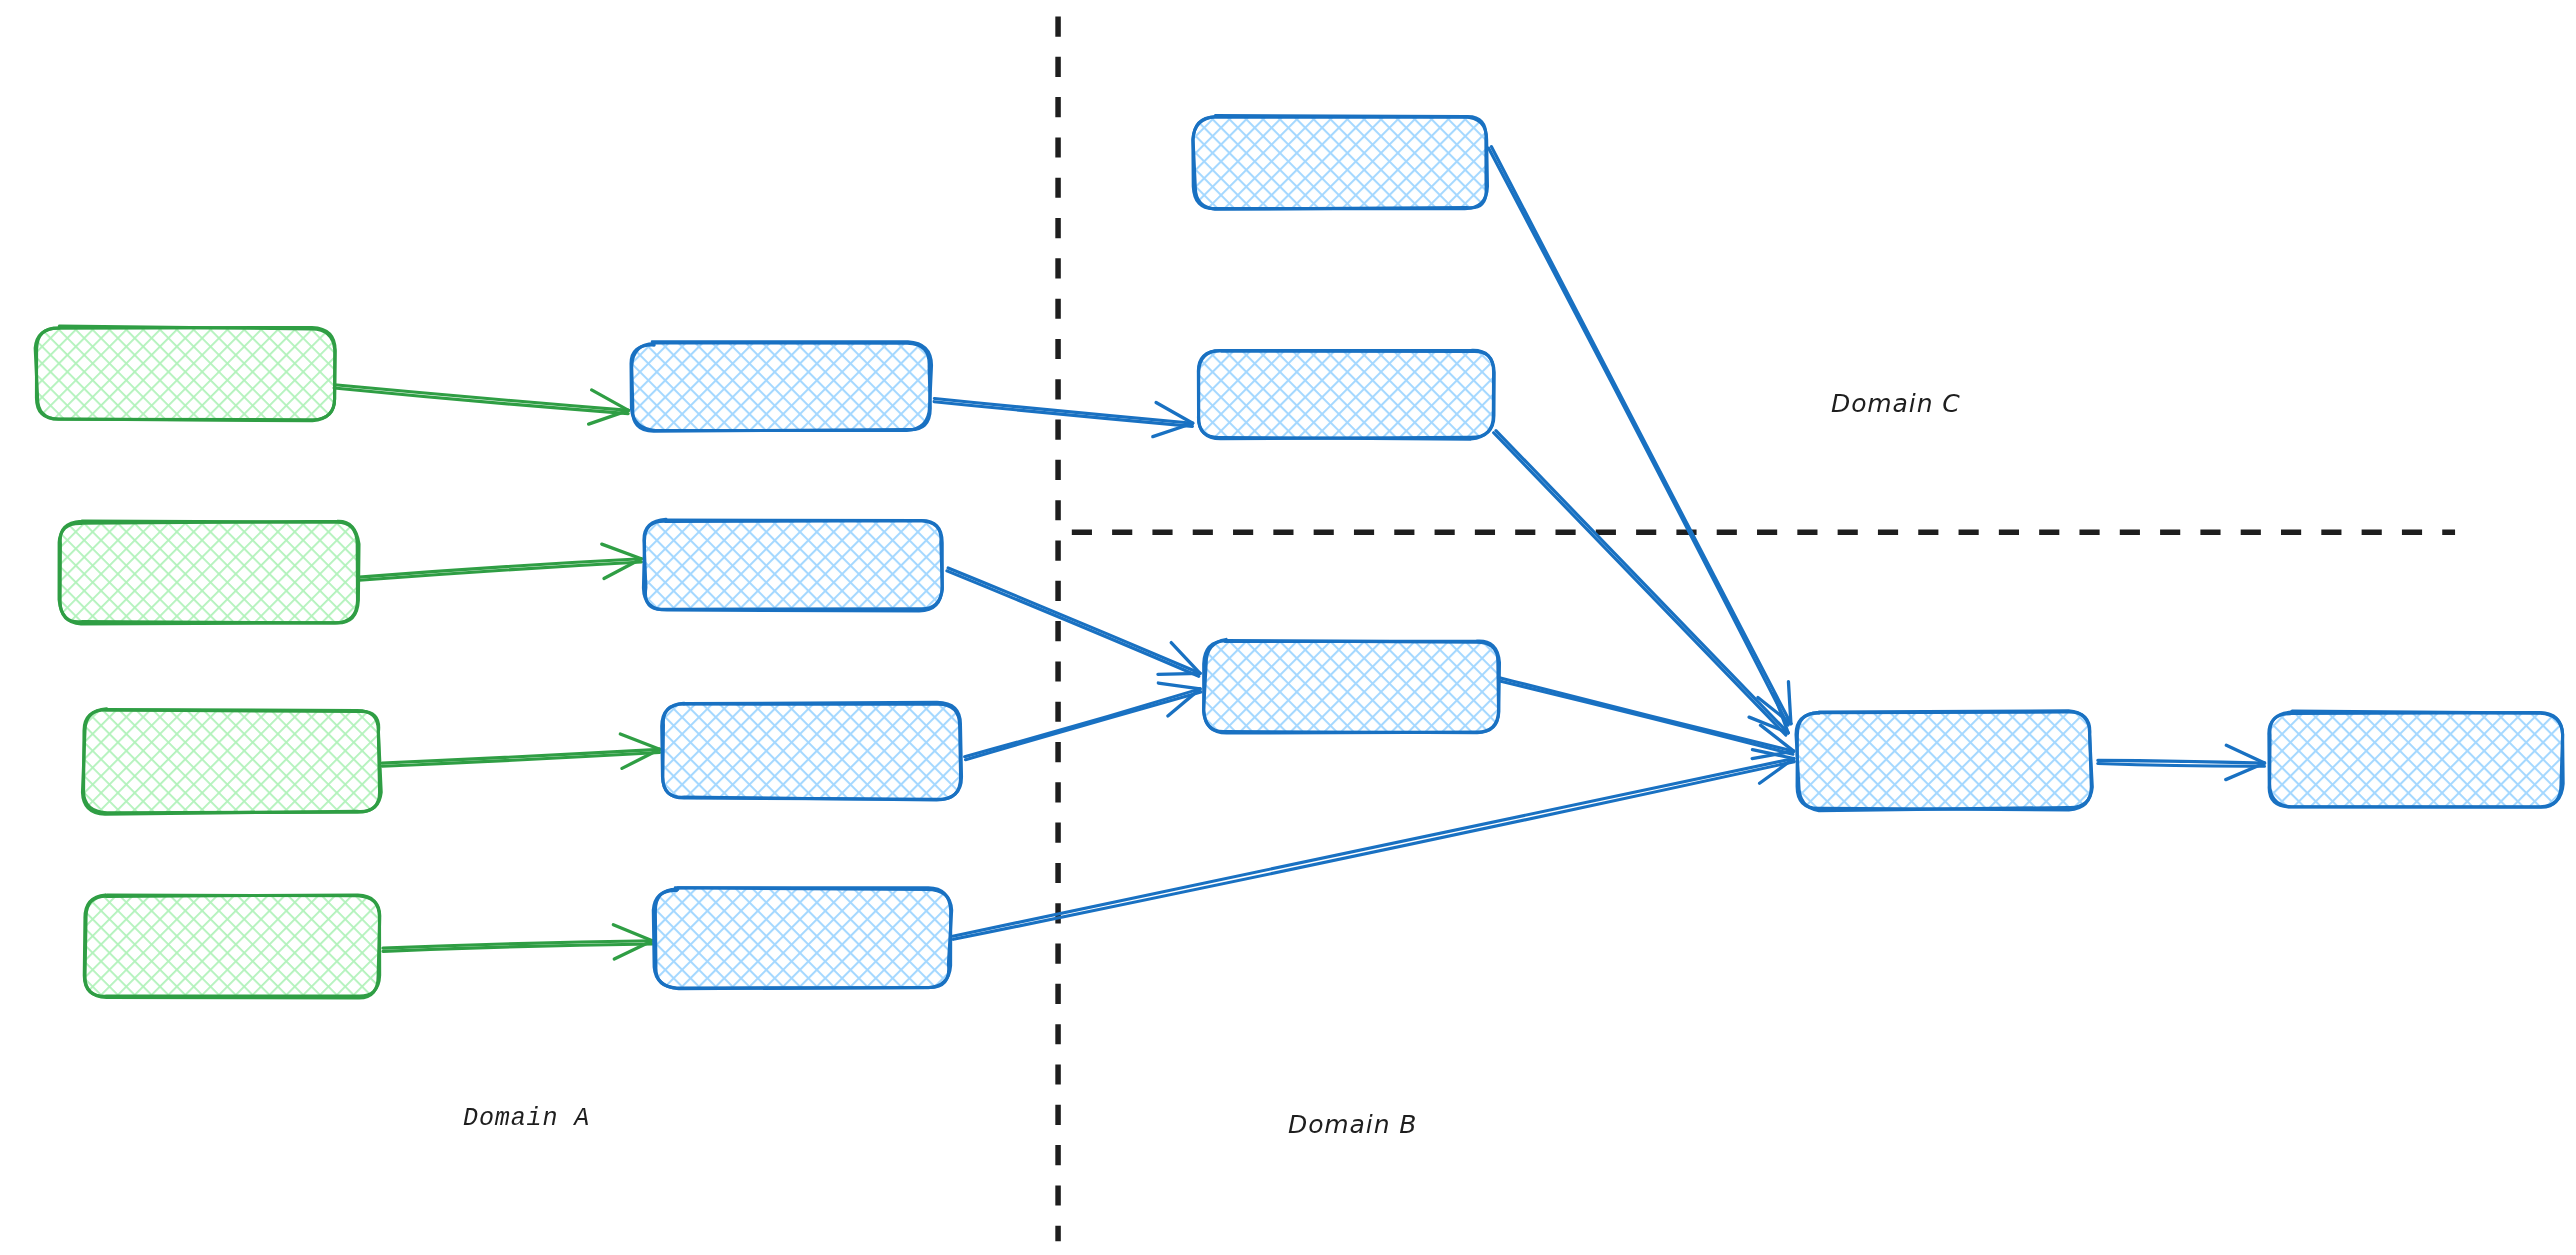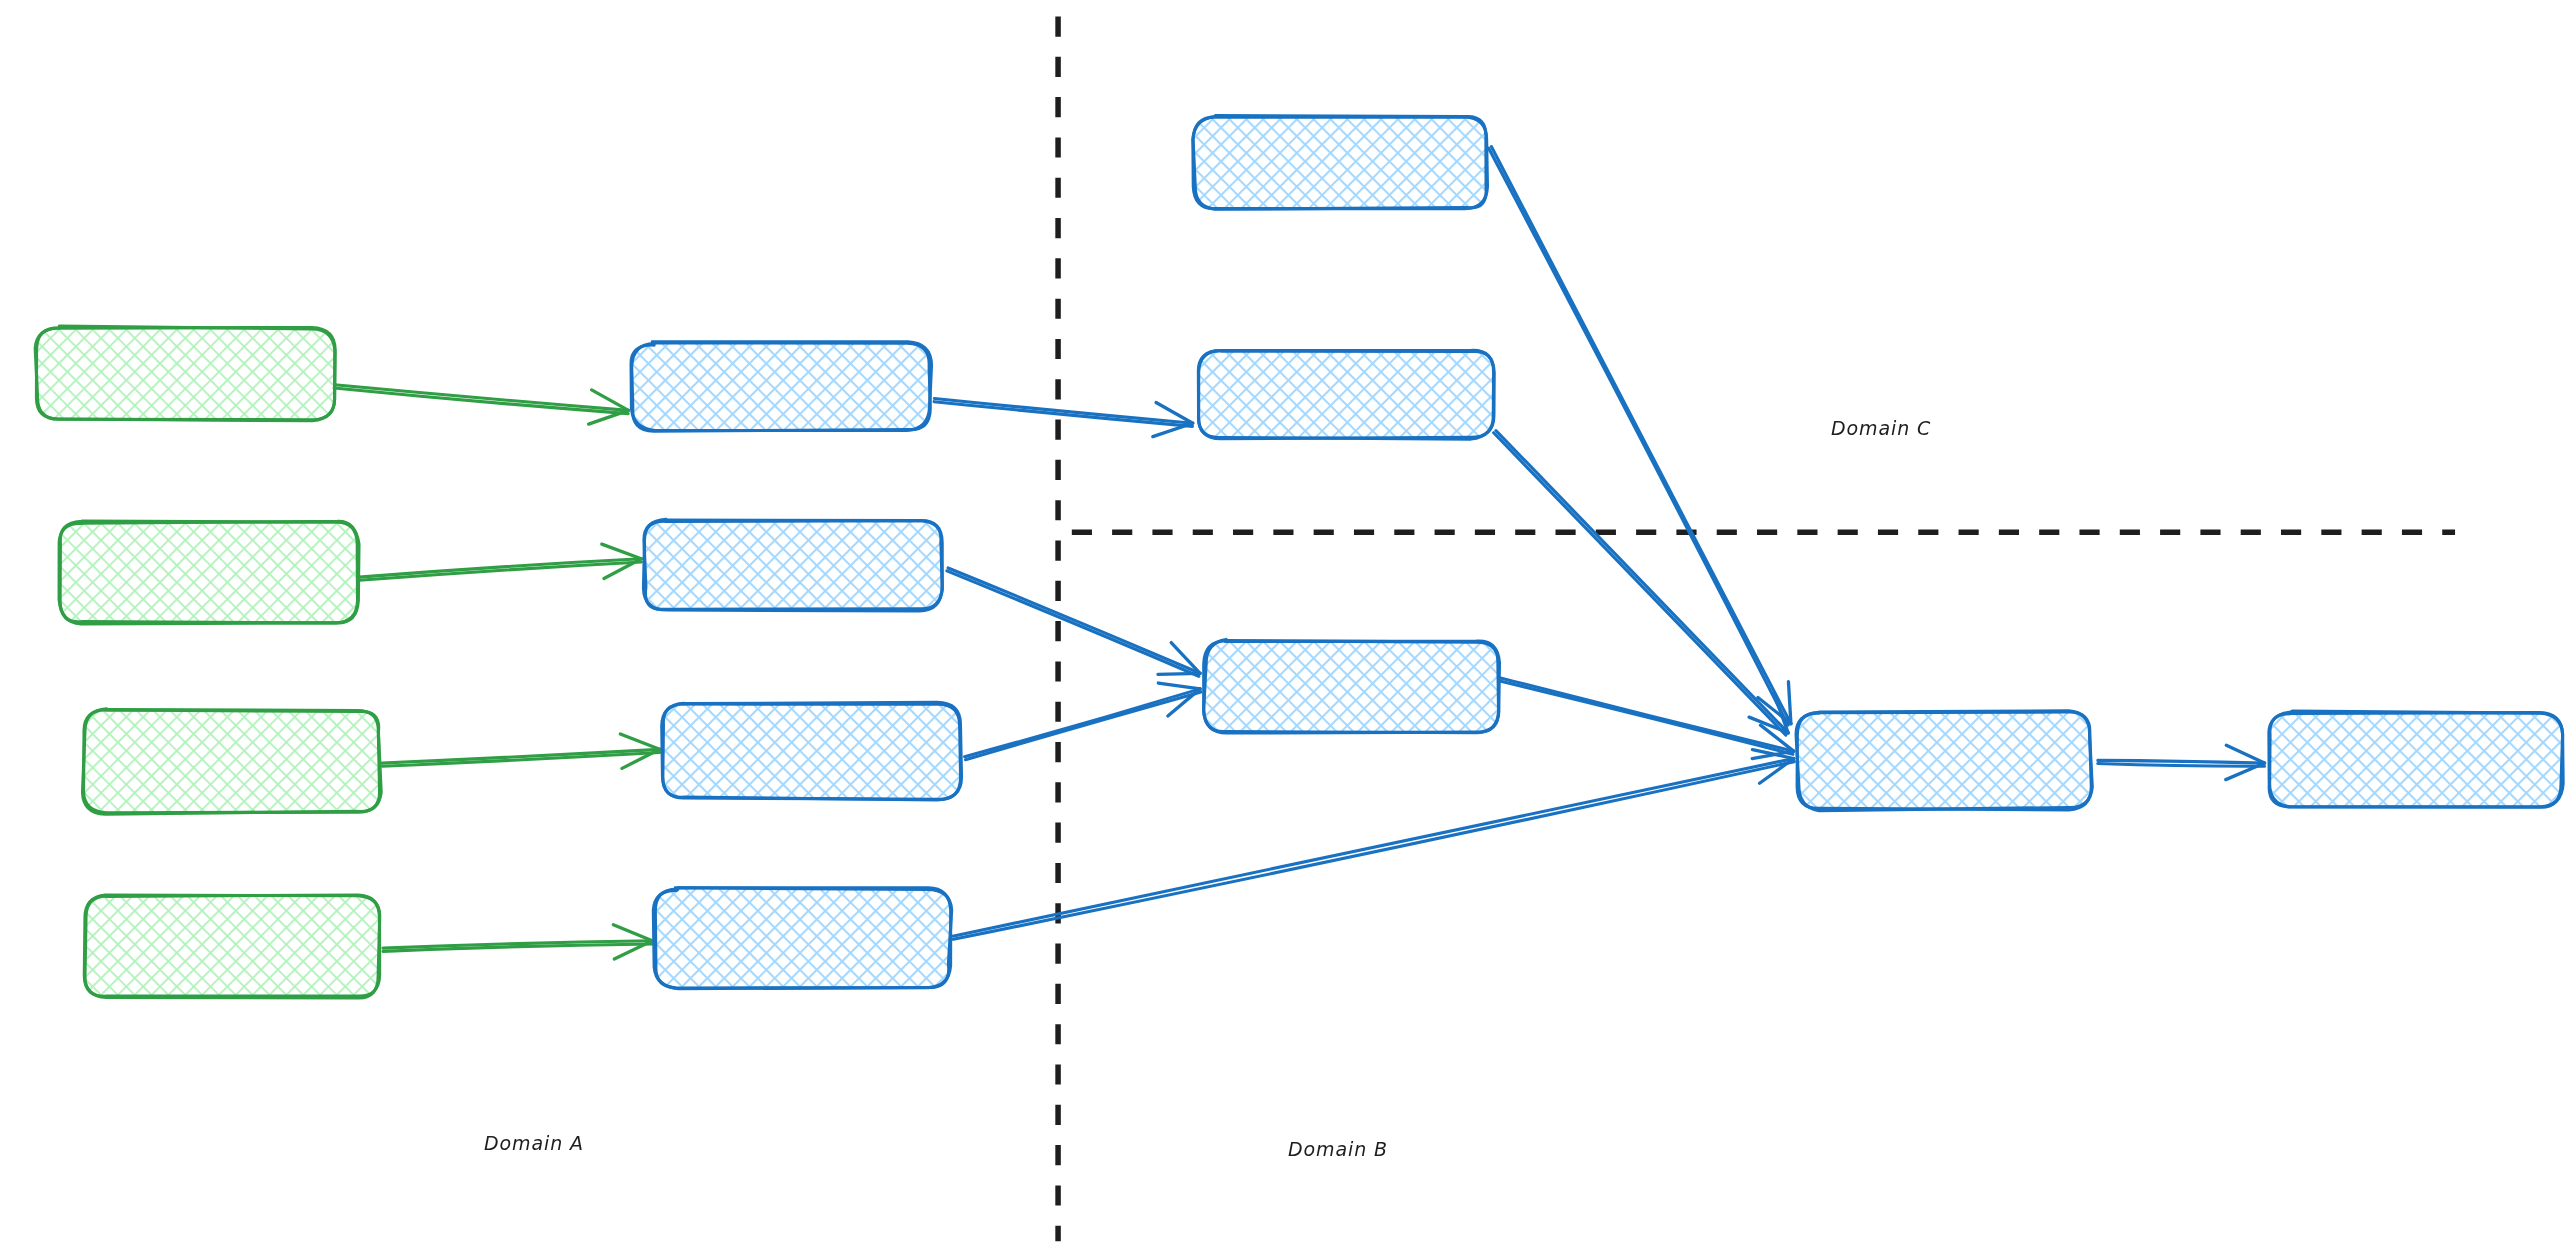--- a/index.html
+++ b/index.html
@@ -1,21 +1,21 @@
 <!DOCTYPE html>
 <html style="font-size:14.7px"><head>
 <meta charset="utf-8">
 <style>
   html,body{margin:0;padding:0;background:#ffffff;}
   body{width:2576px;height:1255px;position:relative;overflow:hidden;
        font-family:"DejaVu Sans", sans-serif;}
   #canvas{position:absolute;top:0;left:0;width:2576px;height:1255px;}
   .domain-label{position:absolute;font-family:"DejaVu Sans", sans-serif;
-       font-size:19px;color:#1e1e1e;white-space:nowrap;letter-spacing:0.9px;
-       font-style:italic;margin-top:28px;}
+       font-size:25px;color:#1e1e1e;white-space:nowrap;letter-spacing:0.9px;
+       font-style:italic;}
 </style>
 </head>
 <body>
 
 <svg id="canvas" viewBox="0 0 2812 1370">
   <defs>
     <pattern id="hatch-green" width="13" height="13" patternUnits="userSpaceOnUse" patternTransform="rotate(45)">
       <line x1="0" y1="0" x2="0" y2="13" stroke="#b2f2bb" stroke-width="4"></line>
       <line x1="0" y1="0" x2="13" y2="0" stroke="#b2f2bb" stroke-width="4"></line>
     </pattern>
@@ -477,17 +477,17 @@
           Q 2796.287415123457 880.7356121399177 2774.0160622427984 881.2824691358024
           L 2502.1329809670783 880.9435236625515
           Q 2475.601134259259 881.6372942386831 2477.1612628600824 857.3934104938271
           L 2476.7985519547324 802.419279835391
           Q 2475.809297839506 779.5667541152263 2500.267574588477 778.9987962962963 Z" fill="none" stroke="#1971c2" stroke-width="3.4" stroke-linejoin="round"></path>
       </g>
     </g>
 </svg>
 
 <div id="label-layer">
-    <div class="domain-label" style="left: 484px; top: 1104px;">Domain A</div>
+    <div class="domain-label" style="left: 463px; top: 1104px; font-family: Liberation Mono, monospace;">Domain A</div>
     <div class="domain-label" style="left: 1288px; top: 1110px;">Domain B</div>
     <div class="domain-label" style="left: 1831px; top: 389px;">Domain C</div>
   </div>
 
 
 </body></html>

